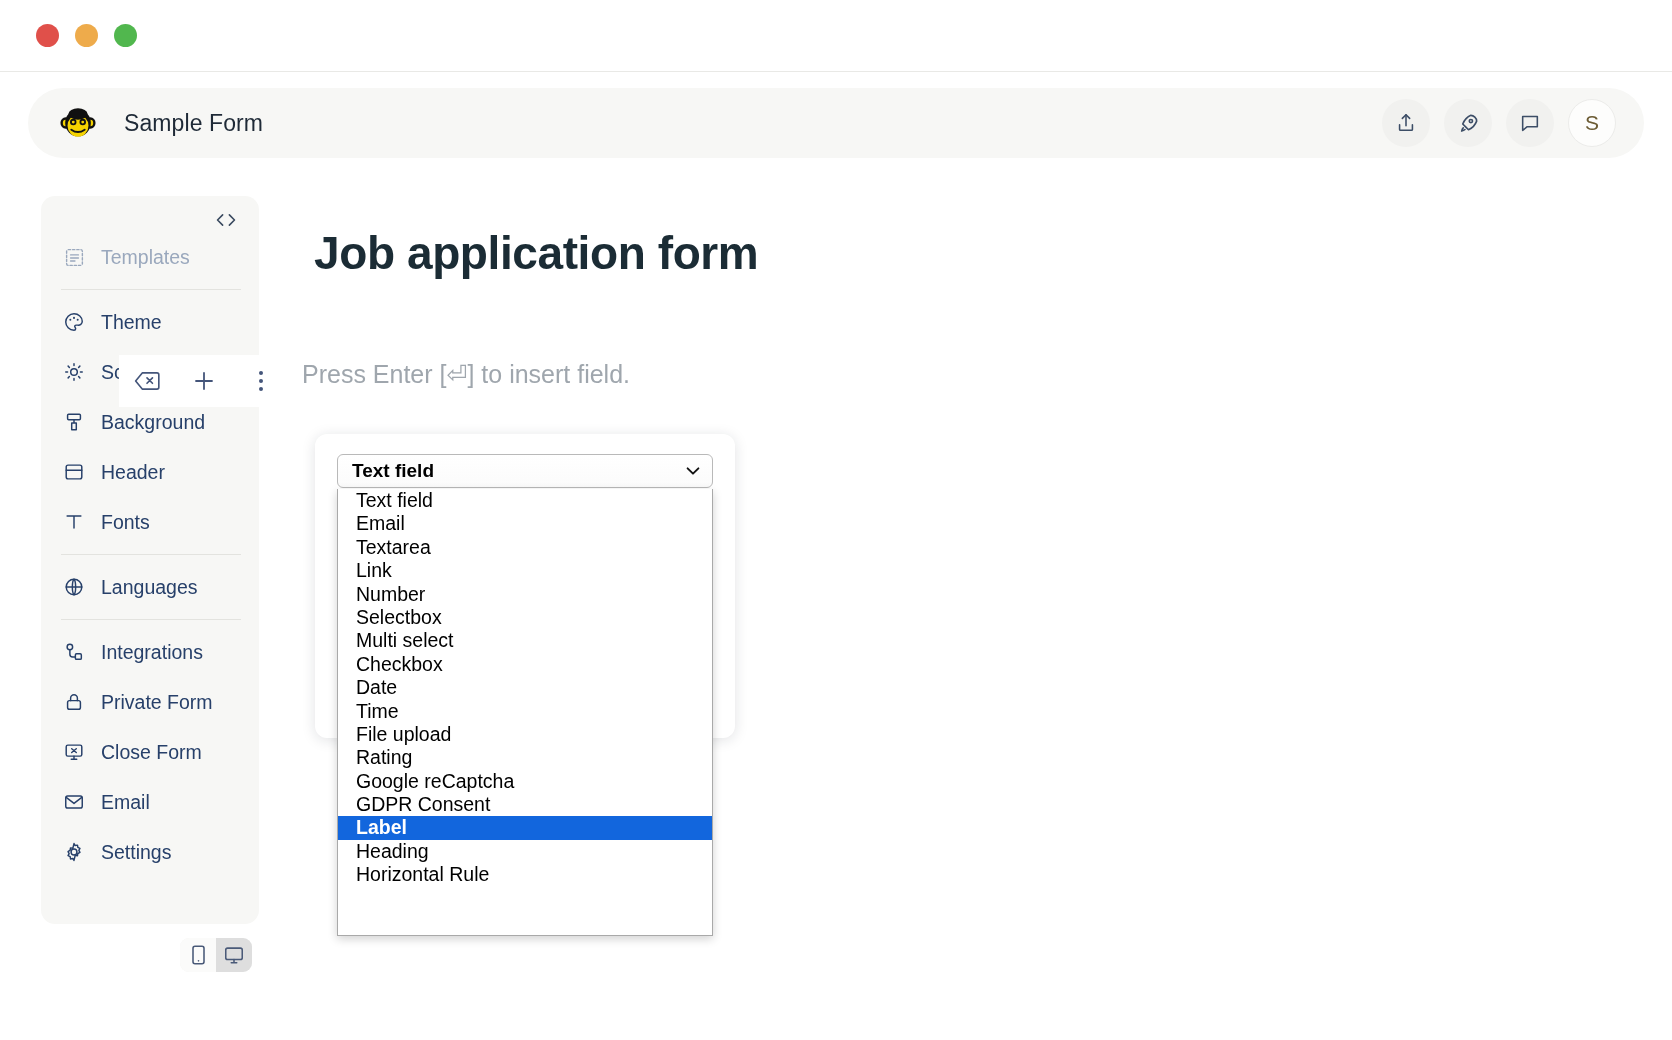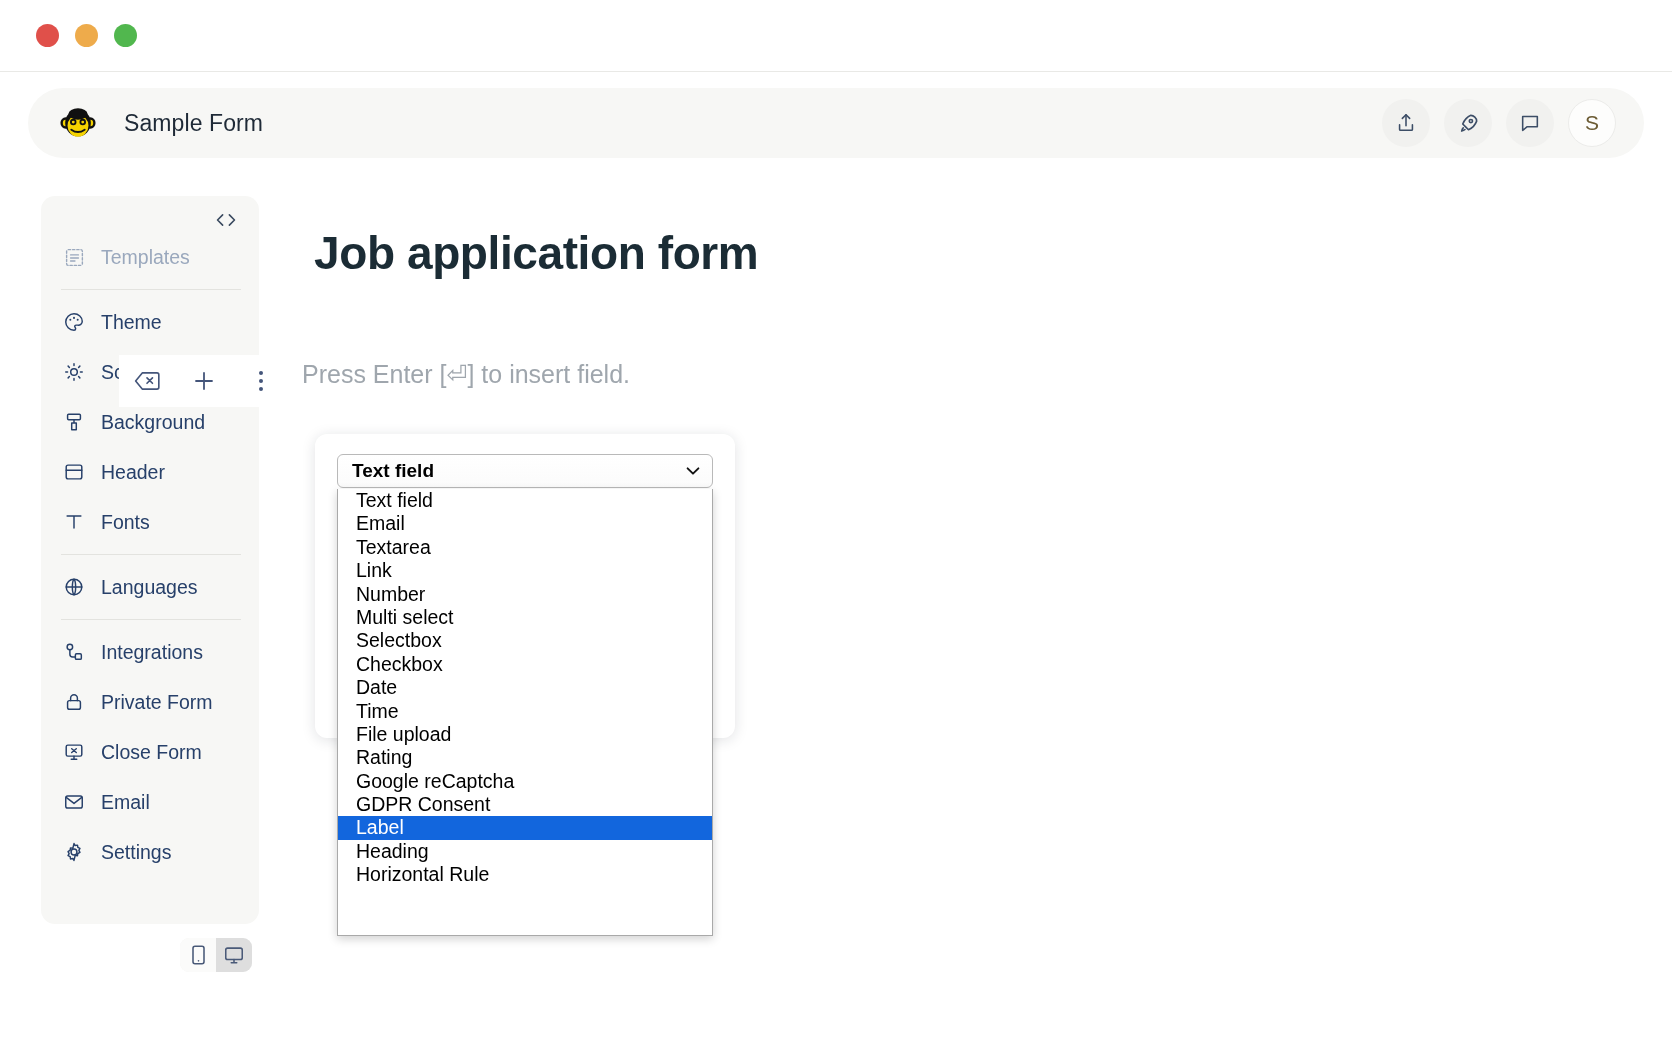--- a/index.html
+++ b/index.html
@@ -174,21 +174,21 @@
     z-index: 26;
     overflow: hidden;
     box-shadow: 0 3px 9px rgba(0,0,0,.18);
   }
   .opt {
     height: 23.4px; line-height: 23.4px;
     padding-left: 18px;
     font-size: 19.5px; color: #000000;
     white-space: nowrap; cursor: pointer;
   }
-  .opt.selected { background: #1266dd; color: #ffffff; }
+  .opt.selected { background: #1266dd; color: #ffffff; font-weight: bold; }
 </style>
 </head>
 <body>
 
 <div class="app">
 
   <div class="titlebar">
     <div class="traffic">
       <div class="dot red"></div>
       <div class="dot yellow"></div>
@@ -427,22 +427,22 @@
       </svg>
     </span>
   </div>
 
   <div class="type-listbox">
       <div class="opt">Text field</div>
       <div class="opt">Email</div>
       <div class="opt">Textarea</div>
       <div class="opt">Link</div>
       <div class="opt">Number</div>
+      <div class="opt">Selectbox</div>
       <div class="opt">Multi select</div>
-      <div class="opt">Selectbox</div>
       <div class="opt">Checkbox</div>
       <div class="opt">Date</div>
       <div class="opt">Time</div>
       <div class="opt">File upload</div>
       <div class="opt">Rating</div>
       <div class="opt">Google reCaptcha</div>
       <div class="opt">GDPR Consent</div>
       <div class="opt selected">Label</div>
       <div class="opt">Heading</div>
       <div class="opt">Horizontal Rule</div>

